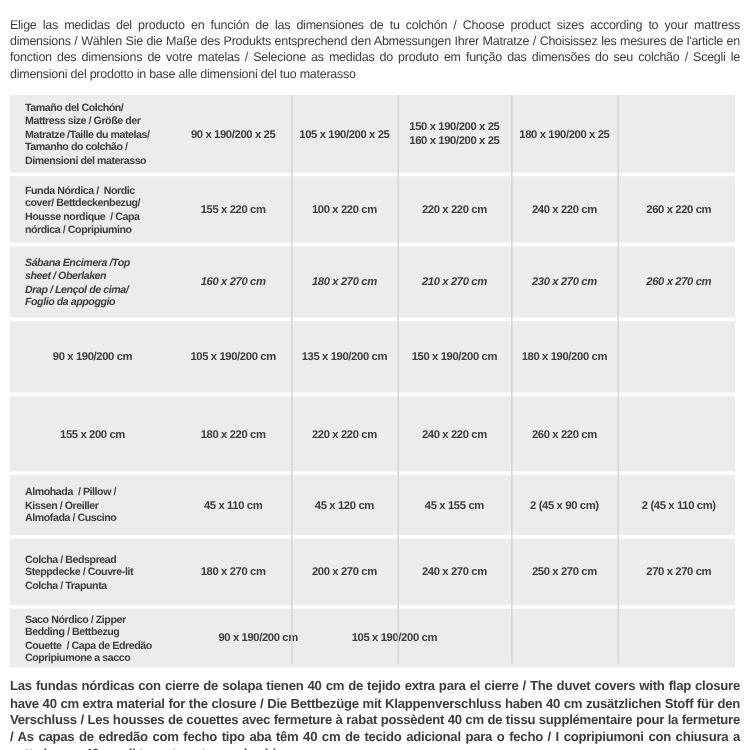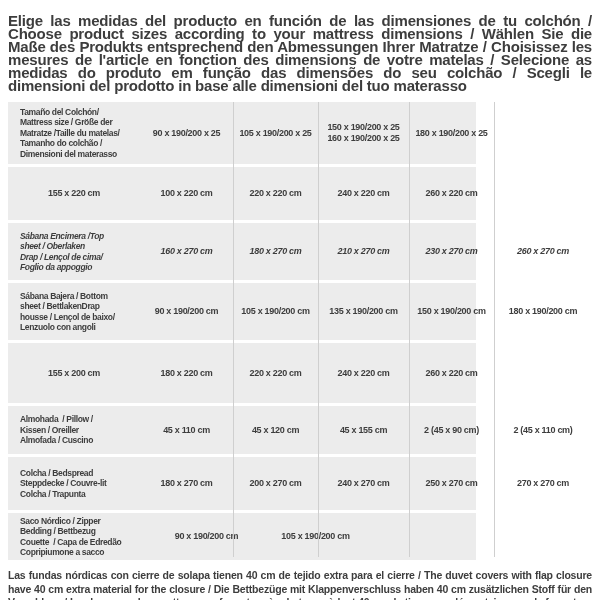--- a/index.html
+++ b/index.html
@@ -4,25 +4,25 @@
 <style>
   html,body { margin:0; padding:0; }
   body {
     width:600px; height:600px; overflow:hidden;
     background:#ffffff;
     font-family:"Liberation Sans", sans-serif;
     color:#3d3d3d;
   }
   .intro {
     margin:14px 8px 0 8px;
-    font-size:15px; font-weight:bold;
+    font-size:10px; font-weight:normal;
     line-height:13px; letter-spacing:-0.2px;
     text-align:justify;
   }
-  .table-wrap { position:relative; margin:10px 8px 0 8px; width:468px; }
+  .table-wrap { position:relative; margin:10px 8px 0 8px; width:580px; }
   .row {
     background:#ececec;
     display:grid;
     grid-template-columns:132px 93px 85px 91px 85px 98px;
     align-items:center;
     margin-bottom:3px;
   }
   .row:nth-of-type(1){ height:62px; }
   .row:nth-of-type(2){ height:53px; }
   .row:nth-of-type(3){ height:57px;font-style:italic; }
@@ -67,44 +67,44 @@
 Tamanho do colchão /
 Dimensioni del materasso</div>
     <div class="val">90 x 190/200 x 25</div>
     <div class="val">105 x 190/200 x 25</div>
     <div class="val">150 x 190/200 x 25
 160 x 190/200 x 25</div>
     <div class="val">180 x 190/200 x 25</div>
   </div>
 
   <div class="row">
+    <div class="label">Funda Nórdica /  Nordic
+cover/ Bettdeckenbezug/
+Housse nordique  / Capa
+nórdica / Copripiumino</div>
     <div class="val">155 x 220 cm</div>
     <div class="val">100 x 220 cm</div>
     <div class="val">220 x 220 cm</div>
     <div class="val">240 x 220 cm</div>
     <div class="val">260 x 220 cm</div>
   </div>
 
   <div class="row">
     <div class="label">Sábana Encimera /Top
 sheet / Oberlaken
 Drap / Lençol de cima/
 Foglio da appoggio</div>
     <div class="val">160 x 270 cm</div>
     <div class="val">180 x 270 cm</div>
     <div class="val">210 x 270 cm</div>
     <div class="val">230 x 270 cm</div>
     <div class="val">260 x 270 cm</div>
   </div>
 
   <div class="row">
-    <div class="label">Sábana Bajera / Bottom
-sheet / BettlakenDrap
-housse / Lençol de baixo/
-Lenzuolo con angoli</div>
     <div class="val">90 x 190/200 cm</div>
     <div class="val">105 x 190/200 cm</div>
     <div class="val">135 x 190/200 cm</div>
     <div class="val">150 x 190/200 cm</div>
     <div class="val">180 x 190/200 cm</div>
   </div>
 
   <div class="row">
     <div class="val">155 x 200 cm</div>
     <div class="val">180 x 220 cm</div>

